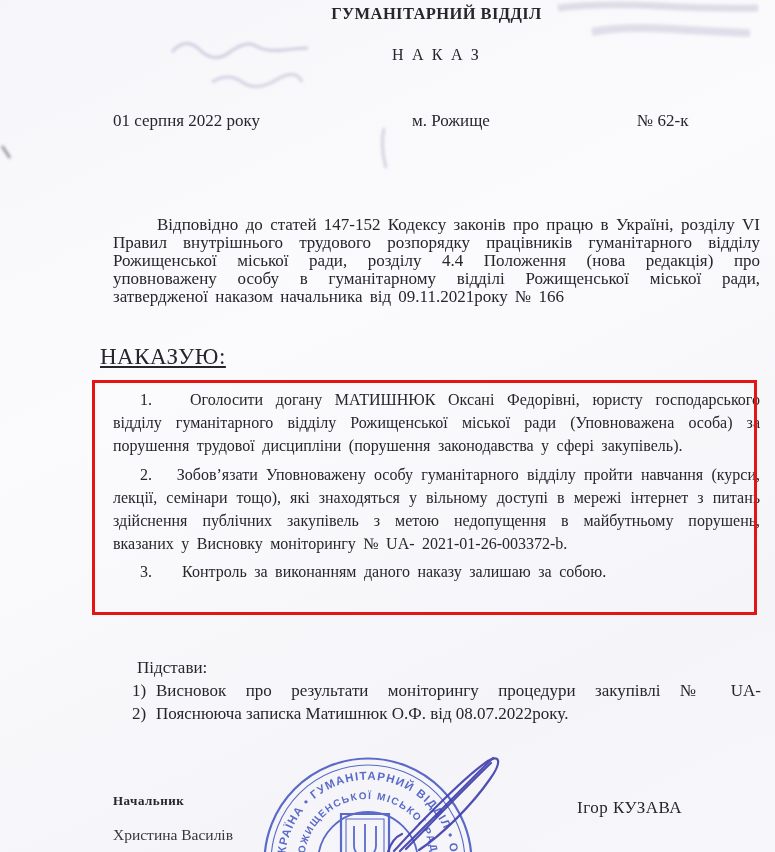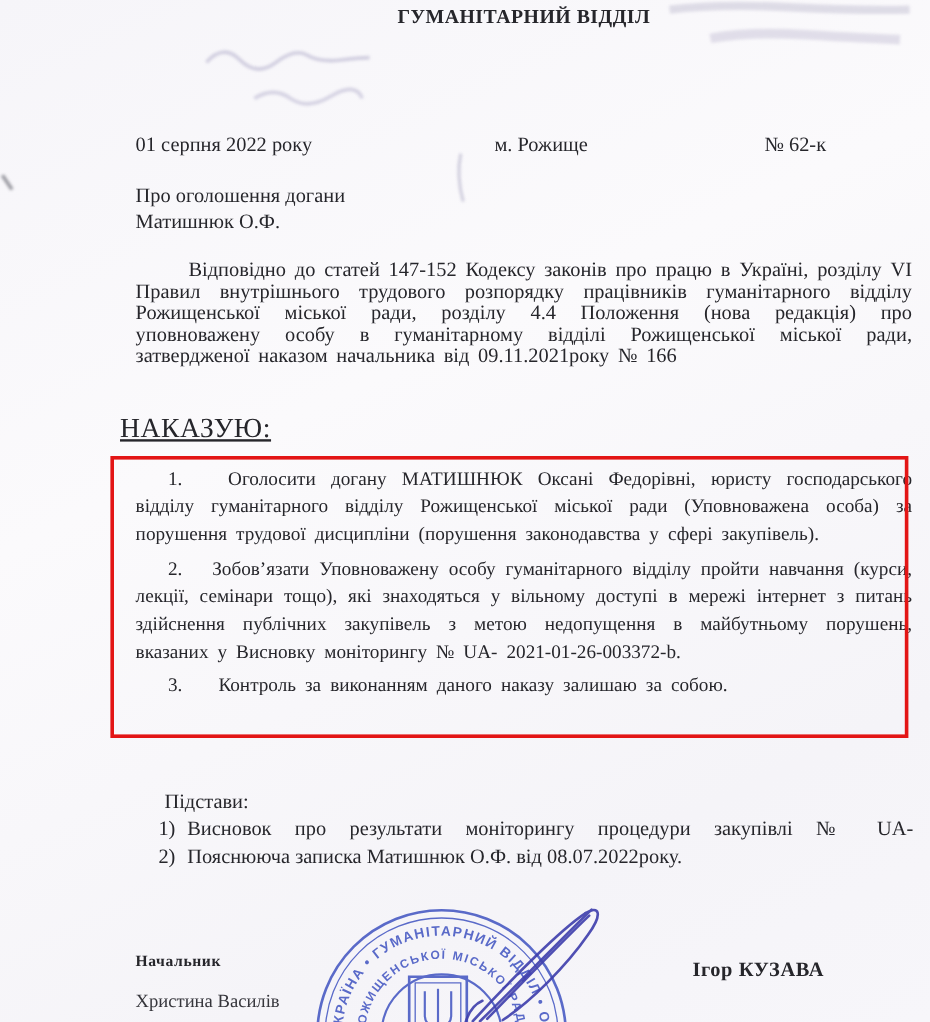--- a/index.html
+++ b/index.html
@@ -26,52 +26,49 @@
   .highlight-box{left:92px;top:380px;width:659px;height:229px;
     border:3px solid #e31515;pointer-events:none;}
   .grounds-heading{left:137px;top:658px;font-size:17px;}
   .grounds{left:132px;top:680px;width:629px;font-size:17px;line-height:21.6px;}
   .ground{display:flex;margin:0 0 1px 0;}
   .gnum{width:24px;flex:none;}
   .gbody{flex:1;}
   .gl1{text-align:justify;text-align-last:justify;}
   .signer-title{left:113px;top:793px;font-size:13px;font-weight:bold;letter-spacing:.5px;}
   .annotation-name{left:113px;top:826px;font-size:15.5px;color:#36363c;}
-  .signer-name{left:577px;top:798px;font-size:17px;font-weight:bold;letter-spacing:.5px;}
+  .signer-name{left:577px;top:798px;font-size:17px;font-weight:normal;letter-spacing:.5px;}
   .artifacts{left:0;top:0;filter:blur(1.5px);opacity:.85;pointer-events:none;}
   .stamp-svg{left:240px;top:750px;pointer-events:none;}
   .sig-svg{left:378px;top:752px;pointer-events:none;}
   .stamp-text{font-family:"Liberation Sans","DejaVu Sans",sans-serif;font-weight:bold;}
 </style>
 </head>
 <body>
 
 <div class="page">
 
   <svg class="abs artifacts" width="775" height="852" viewBox="0 0 775 852">
     <path d="M558 8 q 40 -5 100 -2 t 100 2" stroke="#d9d7e3" stroke-width="7" fill="none"></path>
     <path d="M592 32 q 30 -6 80 -3 t 78 4" stroke="#dcd9e6" stroke-width="8" fill="none"></path>
     <path d="M172 52 q 14 -16 28 -2 t 30 2 t 26 -6 t 28 4 t 24 -2" stroke="#cac7db" stroke-width="3" fill="none"></path>
     <path d="M212 82 q 16 -10 30 0 t 34 -2 t 26 2" stroke="#cecbde" stroke-width="3" fill="none"></path>
     <path d="M384 128 q -4 18 2 40" stroke="#c7c5d7" stroke-width="2.5" fill="none"></path>
     <path d="M2 146 l 8 12" stroke="#8a8a92" stroke-width="3" fill="none"></path>
   </svg>
 
   <div class="abs centerline org-title">ГУМАНІТАРНИЙ ВІДДІЛ</div>
+  <div class="abs centerline doc-type">Н А К А З</div>
 
   <div>
     <span class="abs meta meta-date">01 серпня 2022 року</span>
     <span class="abs meta meta-place">м. Рожище</span>
     <span class="abs meta meta-num">№ 62-к</span>
   </div>
 
-  <div class="abs subject">
-    <div>Про оголошення догани</div>
-    <div>Матишнюк О.Ф.</div>
-  </div>
 
   <div class="abs preamble">Відповідно до статей 147-152 Кодексу законів про працю в Україні, розділу VI Правил внутрішнього трудового розпорядку працівників гуманітарного відділу Рожищенської міської ради, розділу 4.4 Положення (нова редакція) про уповноважену особу в гуманітарному відділі Рожищенської міської ради, затвердженої наказом начальника від 09.11.2021року № 166</div>
 
   <div class="abs order-heading">НАКАЗУЮ:</div>
 
   <div class="abs order-block">
     <p class="oi">1.&nbsp;&nbsp;&nbsp;Оголосити догану МАТИШНЮК Оксані Федорівні, юристу господарського відділу гуманітарного відділу Рожищенської міської ради (Уповноважена особа) за порушення трудової дисципліни (порушення законодавства у сфері закупівель).</p>
     <p class="oi">2.&nbsp;&nbsp;&nbsp;Зобов’язати Уповноважену особу гуманітарного відділу пройти навчання (курси, лекції, семінари тощо), які знаходяться у вільному доступі в мережі інтернет з питань здійснення публічних закупівель з метою недопущення в майбутньому порушень, вказаних у Висновку моніторингу № UA- 2021-01-26-003372-b.</p>
     <p class="oi">3.&nbsp;&nbsp;&nbsp;&nbsp;Контроль за виконанням даного наказу залишаю за собою.</p>
   </div>

